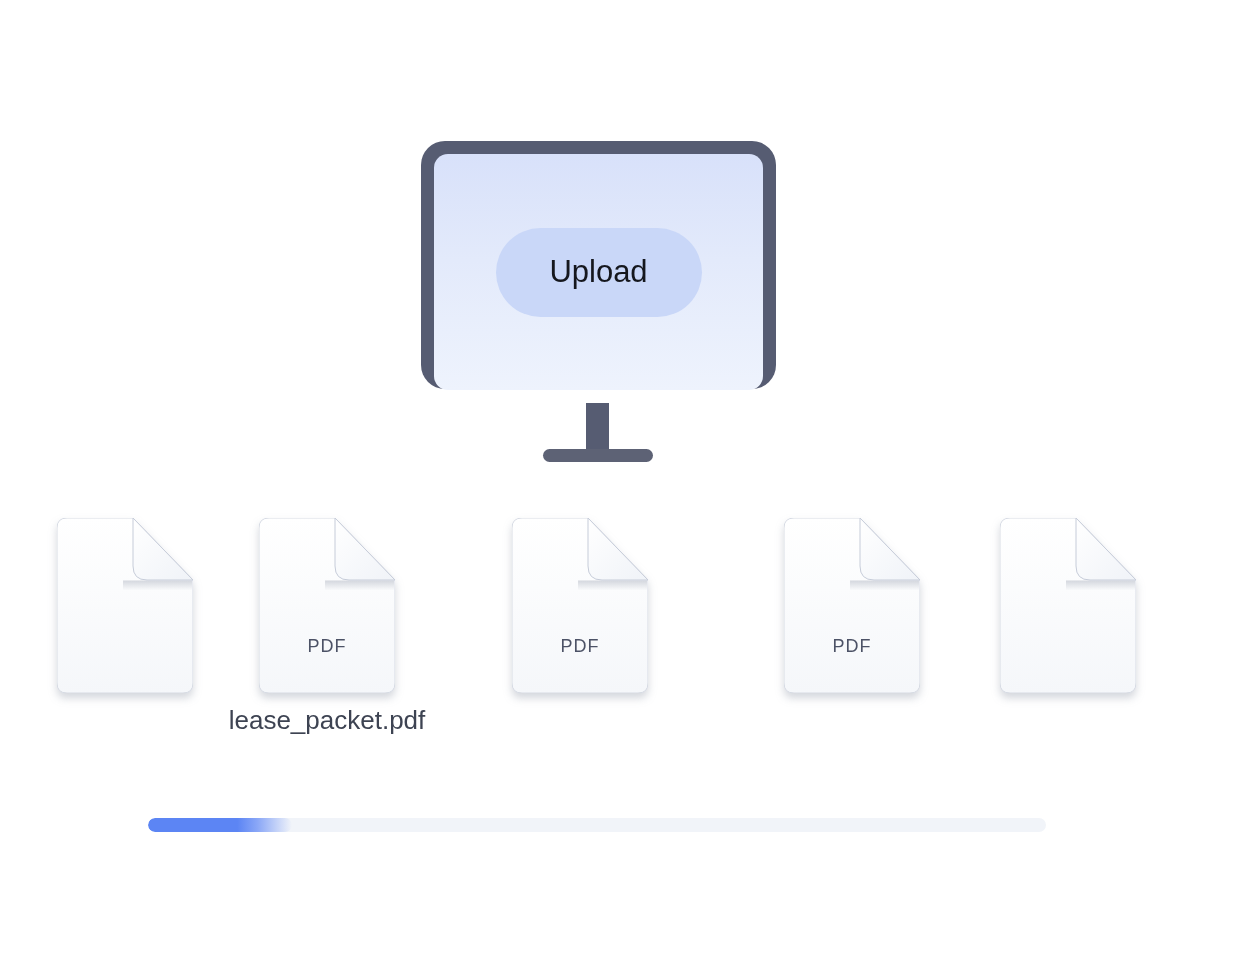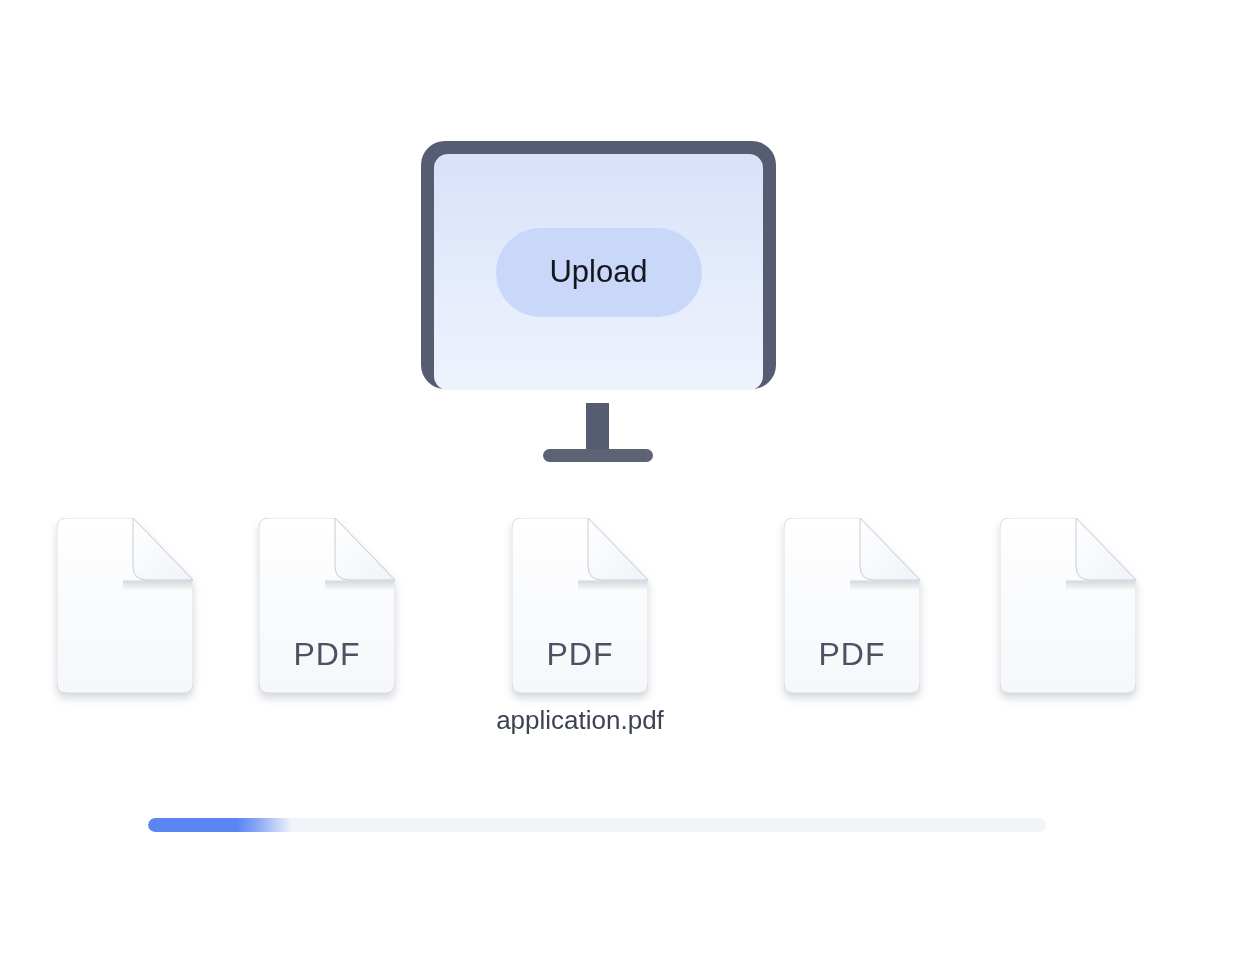--- a/index.html
+++ b/index.html
@@ -52,21 +52,21 @@
     position: absolute; top: 518px;
     width: 136px; height: 175px;
   }
   .file-card svg {
     display: block;
     filter: drop-shadow(0 5px 4px rgba(96,106,128,0.28));
   }
   .file-type {
     position: absolute; left: 0; top: 118px; width: 136px;
     text-align: center;
-    font-size: 32px; font-weight: 500; letter-spacing: 1px;
+    font-size: 18px; font-weight: 500; letter-spacing: 1px;
     color: #4c5266;
   }
   .file-name {
     position: absolute; top: 187px; left: 50%;
     transform: translateX(-50%);
     white-space: nowrap;
     font-size: 26px; font-weight: 500;
     color: #3d4352;
   }
 
@@ -126,30 +126,30 @@
     <div class="file-name"></div>
   </div>
 
   <div class="file-card" style="left:259px">
     <svg width="136" height="175" viewBox="0 0 136 175">
       <path d="M10 0 H76 L136 62 V165 Q136 175 126 175 H10 Q0 175 0 165 V10 Q0 0 10 0 Z" fill="url(#pageGrad)" stroke="#d7dbe4" stroke-width="1"></path>
       <rect x="66" y="62.5" width="69" height="10" fill="url(#foldShadow)"></rect>
       <path d="M76 0 L136 62 H90 Q76 62 76 48 Z" fill="url(#flapGrad)" stroke="#c6ccd9" stroke-width="1"></path>
     </svg>
     <div class="file-type">PDF</div>
+    <div class="file-name">lease_packet.pdf</div>
   </div>
 
   <div class="file-card" style="left:512px">
     <svg width="136" height="175" viewBox="0 0 136 175">
       <path d="M10 0 H76 L136 62 V165 Q136 175 126 175 H10 Q0 175 0 165 V10 Q0 0 10 0 Z" fill="url(#pageGrad)" stroke="#d7dbe4" stroke-width="1"></path>
       <rect x="66" y="62.5" width="69" height="10" fill="url(#foldShadow)"></rect>
       <path d="M76 0 L136 62 H90 Q76 62 76 48 Z" fill="url(#flapGrad)" stroke="#c6ccd9" stroke-width="1"></path>
     </svg>
     <div class="file-type">PDF</div>
-    <div class="file-name">application.pdf</div>
   </div>
 
   <div class="file-card" style="left:784px">
     <svg width="136" height="175" viewBox="0 0 136 175">
       <path d="M10 0 H76 L136 62 V165 Q136 175 126 175 H10 Q0 175 0 165 V10 Q0 0 10 0 Z" fill="url(#pageGrad)" stroke="#d7dbe4" stroke-width="1"></path>
       <rect x="66" y="62.5" width="69" height="10" fill="url(#foldShadow)"></rect>
       <path d="M76 0 L136 62 H90 Q76 62 76 48 Z" fill="url(#flapGrad)" stroke="#c6ccd9" stroke-width="1"></path>
     </svg>
     <div class="file-type">PDF</div>
   </div>

